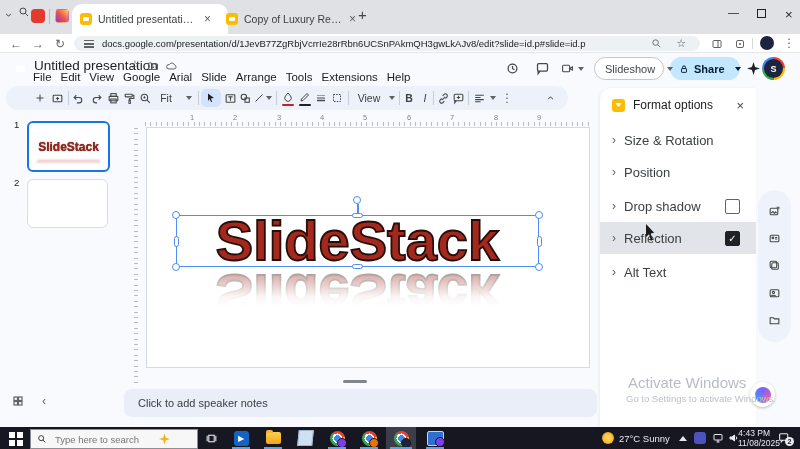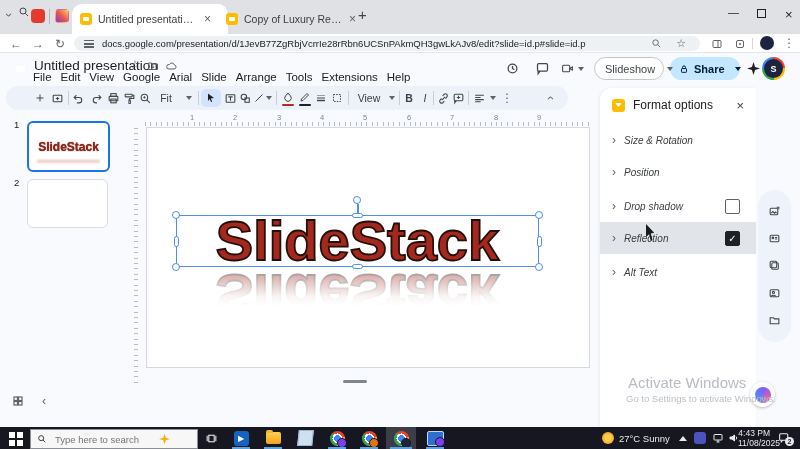--- a/index.html
+++ b/index.html
@@ -79,21 +79,21 @@
   .refl-wrap::after{content:"";position:absolute;inset:0;background:linear-gradient(to bottom,rgba(255,255,255,.15),rgba(255,255,255,.92) 75%,#fff);}
   .drag-handle{left:343px;top:380px;width:24px;height:3px;background:#80868b;border-radius:2px;}
 
   
   .notes-box{left:124px;top:389px;width:473px;height:28px;background:#e9eef8;border-radius:8px;display:flex;align-items:center;padding-left:14px;font-size:11px;color:#3c4043;}
 
   
   .panel{left:600px;top:88px;width:156px;height:339px;background:#fff;border-radius:12px 0 0 0;box-shadow:-1px 0 3px rgba(0,0,0,.06);}
   .panel-title{font-size:12px;color:#202124;}
   .prow{position:absolute;left:0;width:156px;height:32px;display:flex;align-items:center;}
-  .prow .lbl{font-size:10px;color:#3c4043;margin-left:8px;font-style:italic;}
+  .prow .lbl{font-size:13px;color:#3c4043;margin-left:8px;}
   .prow.sel{background:#e1e4e8;}
   .pchev{color:#5f6368;font-size:12px;margin-left:12px;}
   .cbx{position:absolute;right:16px;width:13px;height:13px;border:1.5px solid #5f6368;border-radius:2px;background:#fff;}
   .cbx.checked{background:#202124;border-color:#202124;color:#fff;font-size:10px;display:flex;align-items:center;justify-content:center;}
   .cursor{width:12px;height:17px;background:#1b1b1b;clip-path:polygon(0 0,0 76%,26% 60%,40% 100%,54% 94%,40% 56%,68% 52%);filter:drop-shadow(0 0 1px #fff);}
   .fmt-ic{width:13px;height:13px;border-radius:3px;background:#fbbc04;position:relative;}
   .fmt-ic::after{content:"";position:absolute;left:3px;top:4px;width:7px;height:4px;background:#fff;clip-path:polygon(0 0,100% 0,60% 100%,40% 100%);}
 
   
   .strip{left:758px;top:190px;width:33px;height:152px;background:#eef3fb;border-radius:17px;display:flex;flex-direction:column;align-items:center;justify-content:space-around;padding:8px 0;}
@@ -431,20 +431,23 @@
 
   <span class="abs" style="left:12px;top:395px;">
     <svg width="12" height="12" viewBox="0 0 24 24" fill="none" stroke="#5f6368" stroke-width="2.4">
         <rect x="4" y="4" width="7" height="7"></rect>
         <rect x="13" y="4" width="7" height="7"></rect>
         <rect x="4" y="13" width="7" height="7"></rect>
         <rect x="13" y="13" width="7" height="7"></rect>
       </svg>
   </span>
   <span class="abs chev" style="left:42px;top:395px;">‹</span>
+  <div class="abs notes-box">
+    <span>Click to add speaker notes</span>
+  </div>
 
   <div class="abs panel">
     <div class="flex" style="height:34px;padding:0 12px;">
       <span class="fmt-ic"></span>
       <span class="panel-title" style="margin-left:8px;">Format options</span>
       <span style="margin-left:auto;color:#444;font-size:13px;">×</span>
     </div>
 
     <div class="prow" style="top:36px;">
       <span class="pchev">›</span>

